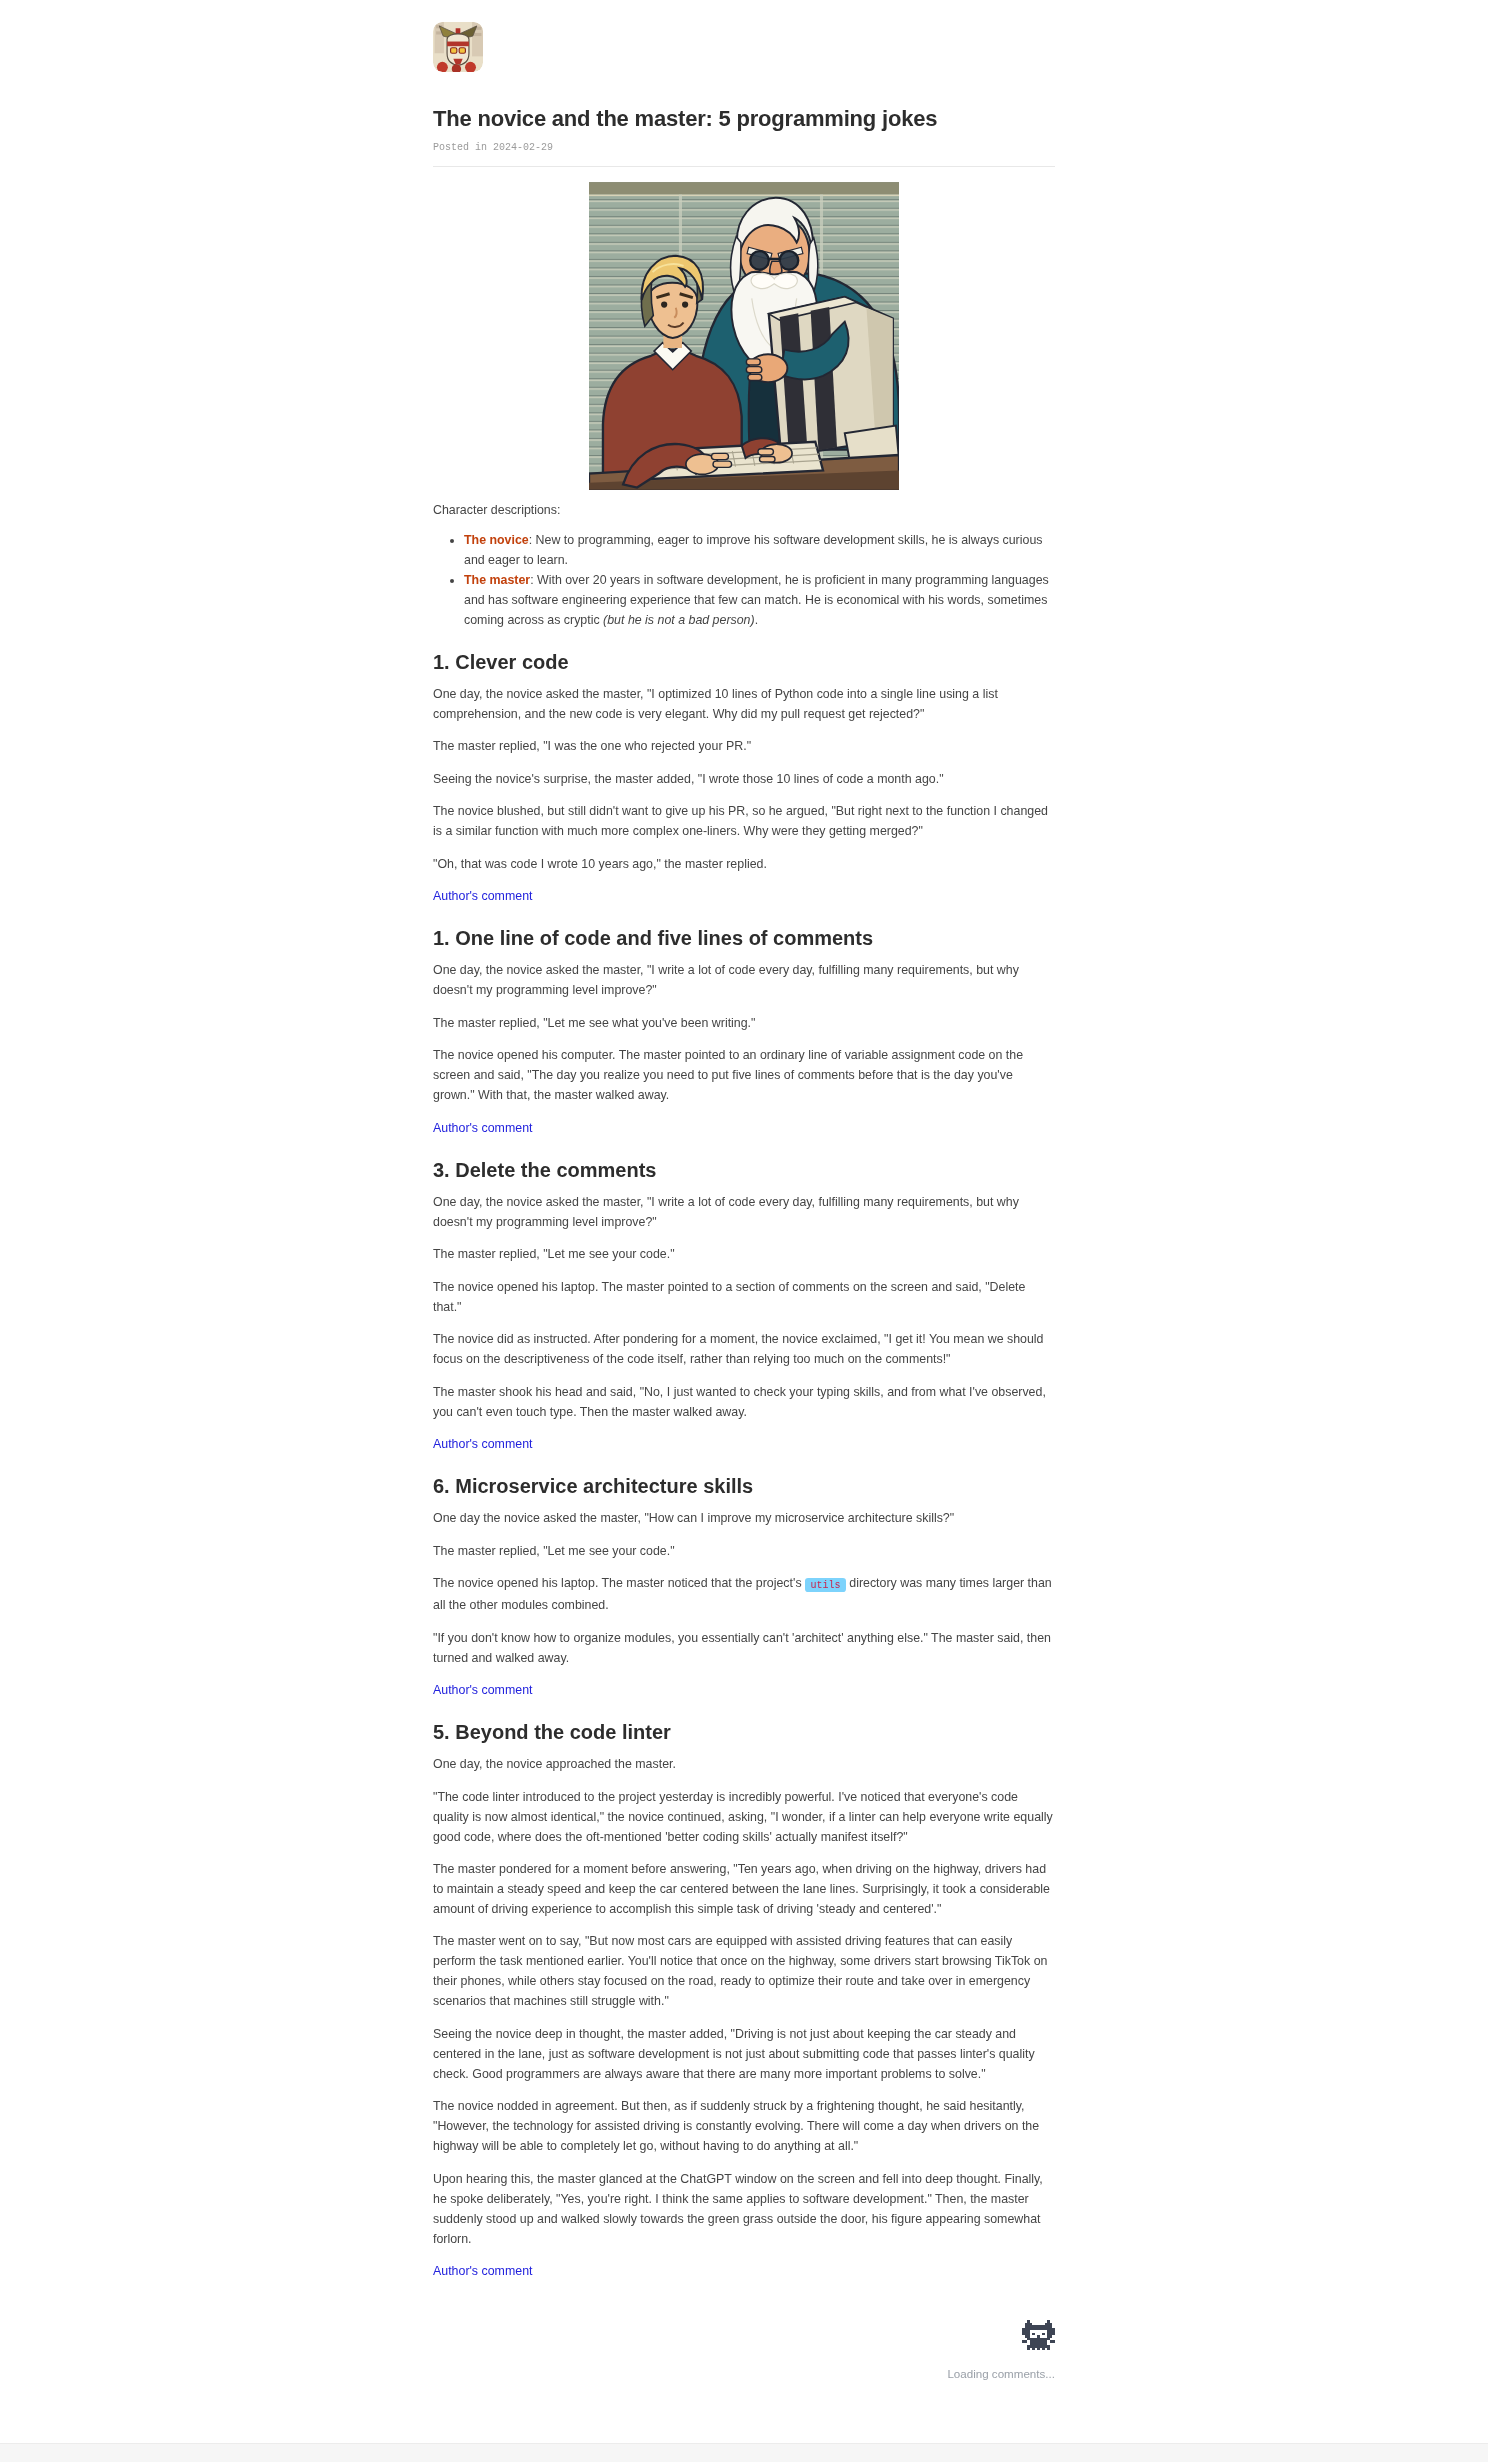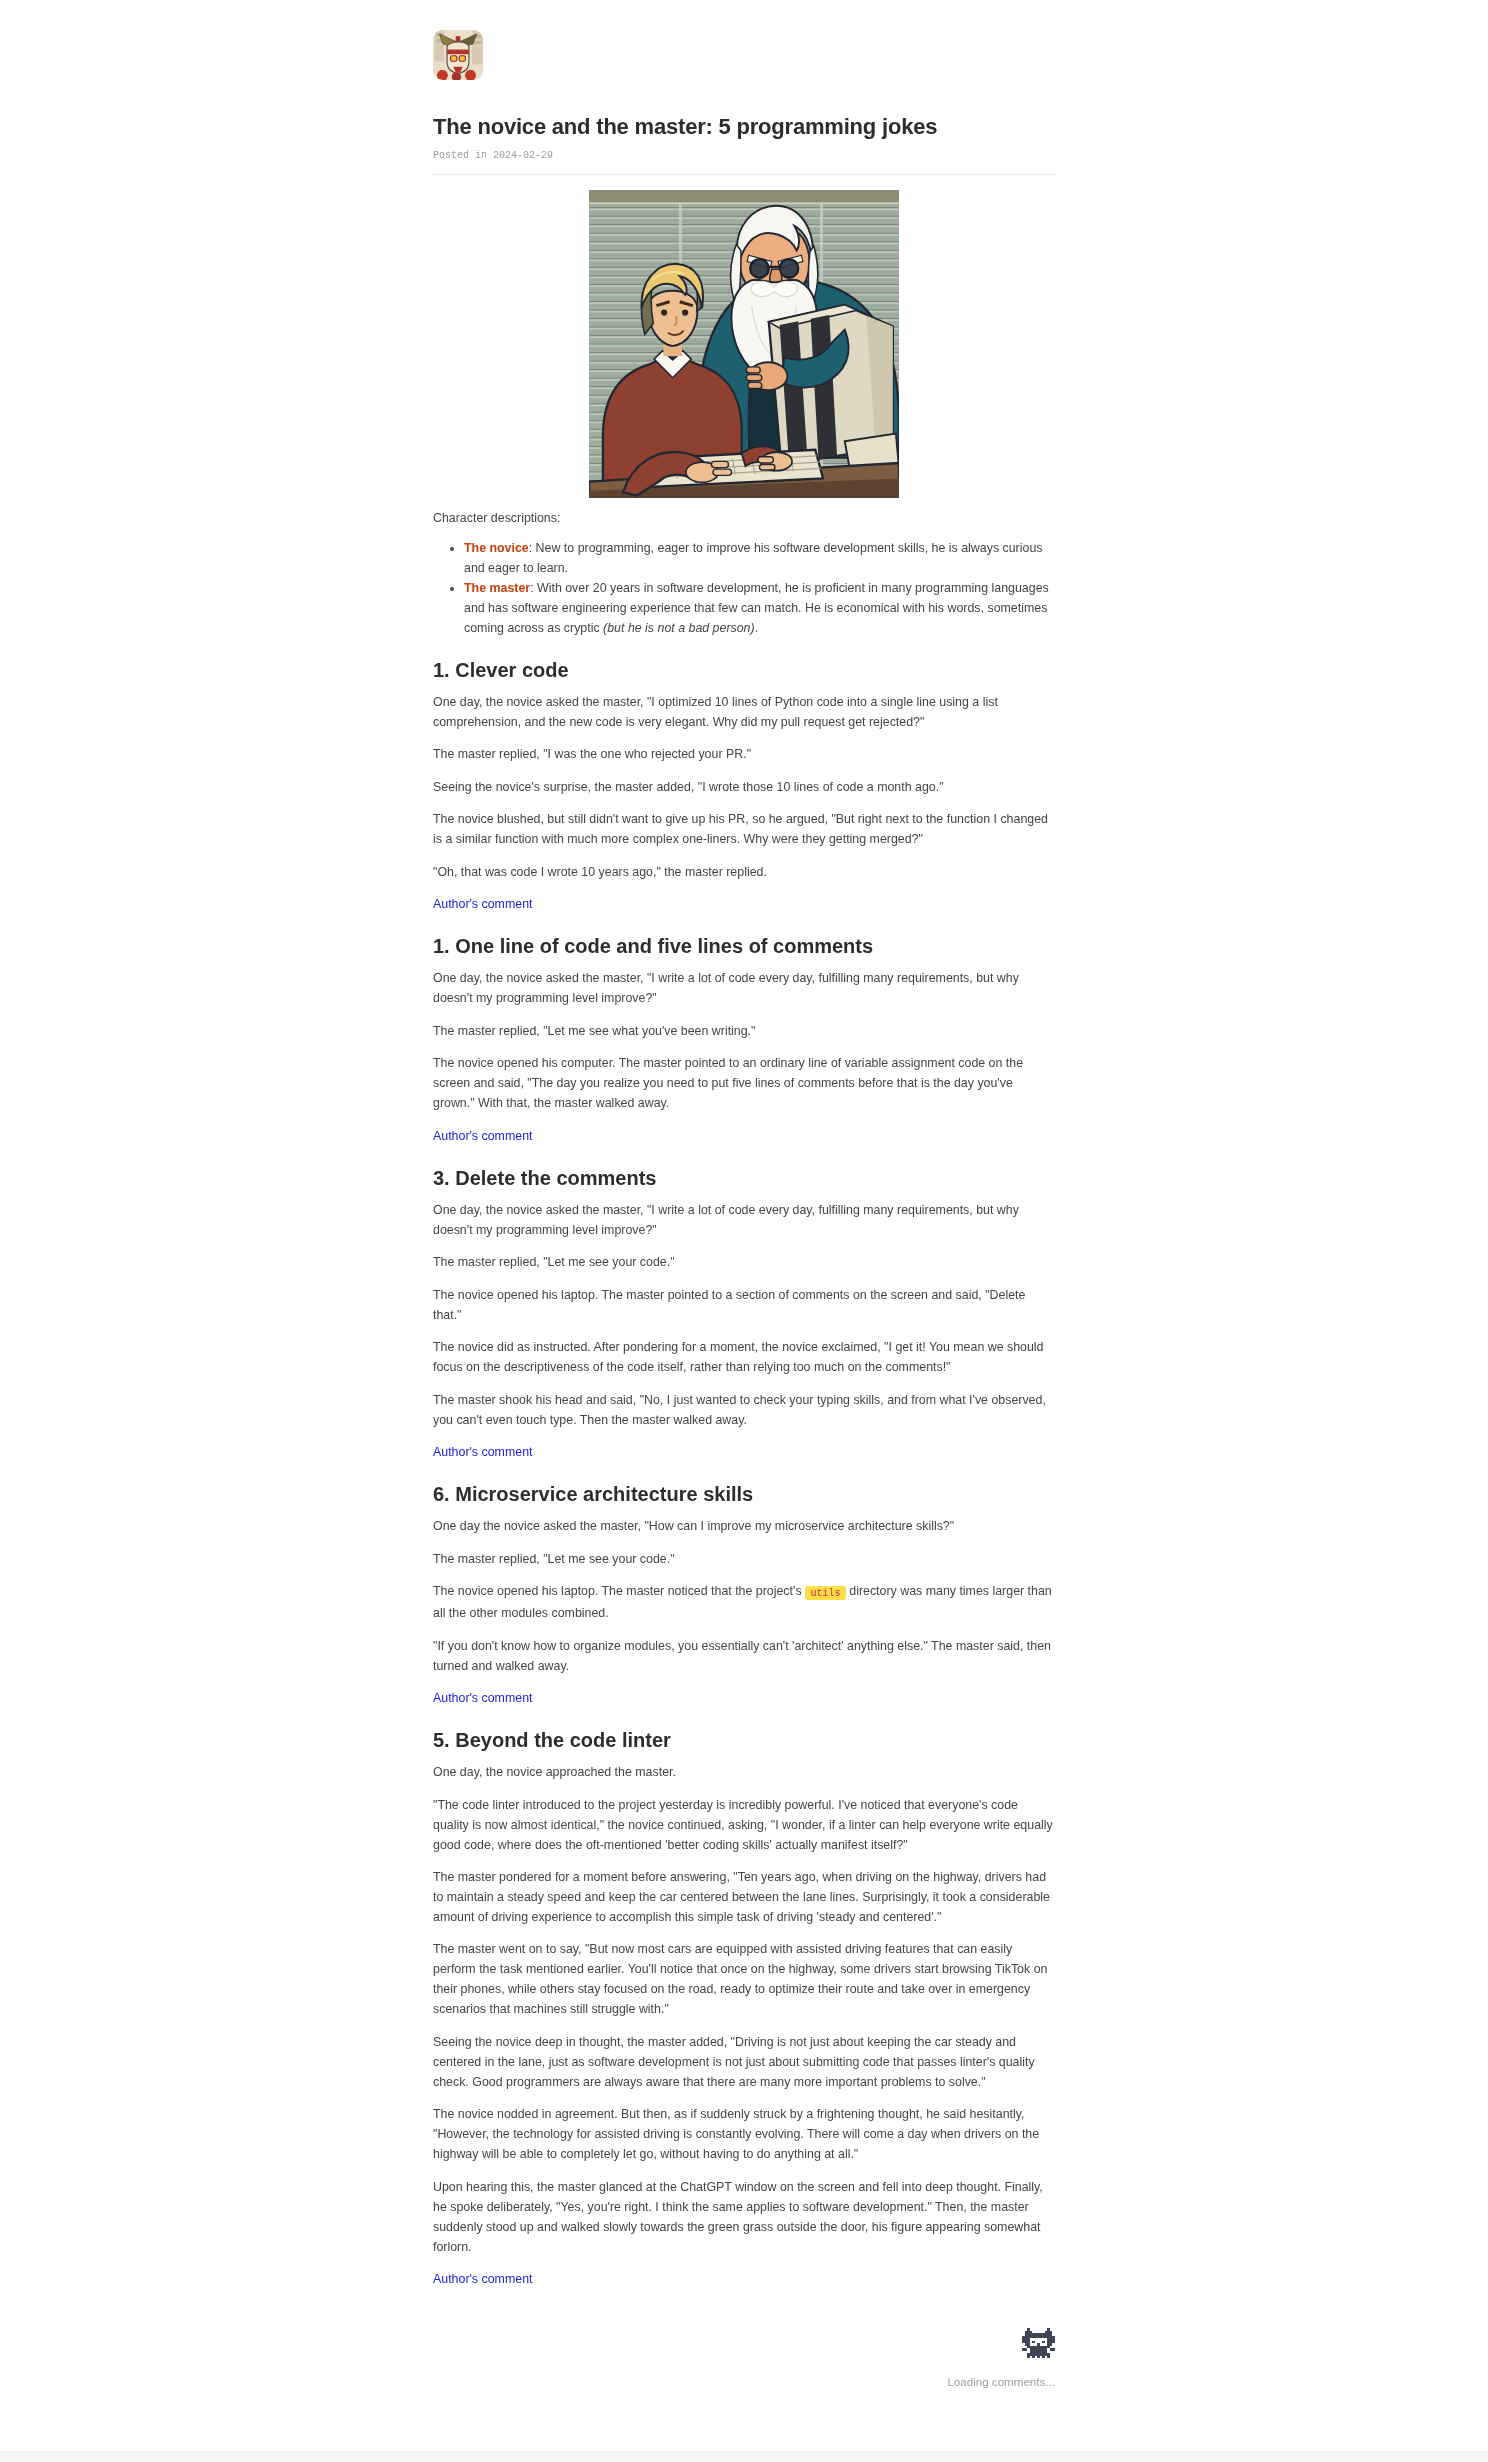--- a/index.html
+++ b/index.html
@@ -1,30 +1,30 @@
 <!DOCTYPE html>
 <html style="font-size:12.4px"><head>
 <meta charset="utf-8">
 <style>
   html,body{margin:0;padding:0;background:#ffffff;}
   body{font-family:"Liberation Sans","DejaVu Sans",sans-serif;color:#454545;}
-  .page{width:622px;margin:16px auto;padding-top:14px;}
+  .page{width:622px;margin:8px auto;padding-top:14px;}
   .logo{display:block;width:50px;height:50px;border-radius:9.3px;overflow:hidden;}
   h1{font-size:22px;line-height:26px;font-weight:700;color:#2d2d2d;margin:34px 0 0 0;letter-spacing:-0.2px;}
   .date{font-size:10px;line-height:13px;color:#9b9b9b;margin:9.3px 0 0 0;font-family:Liberation Mono, monospace;}
   hr.rule{border:none;border-top:0.8px solid #e8e8e8;margin:11.6px 0 0 0;}
   figure.hero{margin:15.5px auto 0 auto;width:310px;height:308px;}
   p.body, li{font-size:12.4px;line-height:20px;color:#454545;}
   p.body{margin:12.4px 0 0 0;}
   p.lead{margin-top:10px;}
   ul.chars{margin:9.3px 0 0 0;padding:0 0 0 31px;}
   ul.chars li{margin:0;}
   h2{font-size:20px;line-height:20px;font-weight:700;color:#2d2d2d;margin:22px 0 0 0;}
   .author-link{display:inline-block;margin-top:12.4px;font-size:12.4px;line-height:20px;color:#2222dd;text-decoration:none;cursor:pointer;}
-  .inline-code{font-family:"Liberation Mono","DejaVu Sans Mono",monospace;font-size:10px;color:#c7254e;background:#fde047;border-radius:3.1px;padding:1.6px 5.4px;}
+  .inline-code{font-family:"Liberation Mono","DejaVu Sans Mono",monospace;font-size:10px;color:#c7254e;background:#7dd3fc;border-radius:3.1px;padding:1.6px 5.4px;}
   em{font-style:italic;}
   strong{font-weight:700;color:#c2410c;}
   .loading-wrap{text-align:right;margin-top:39px;}
   .loading-text{font-size:11.6px;line-height:20px;color:#9aa0a8;margin:11px 0 0 0;}
   footer.site{margin-top:59px;background:#f6f6f6;border-top:0.8px solid #ececec;text-align:center;}
   footer.site p{margin:0;padding:15.5px 0 14.7px 0;font-size:11px;color:#8c8c8c;}
   footer.site a{color:#428bca;text-decoration:none;cursor:pointer;}
 </style>
 </head>
 <body>

